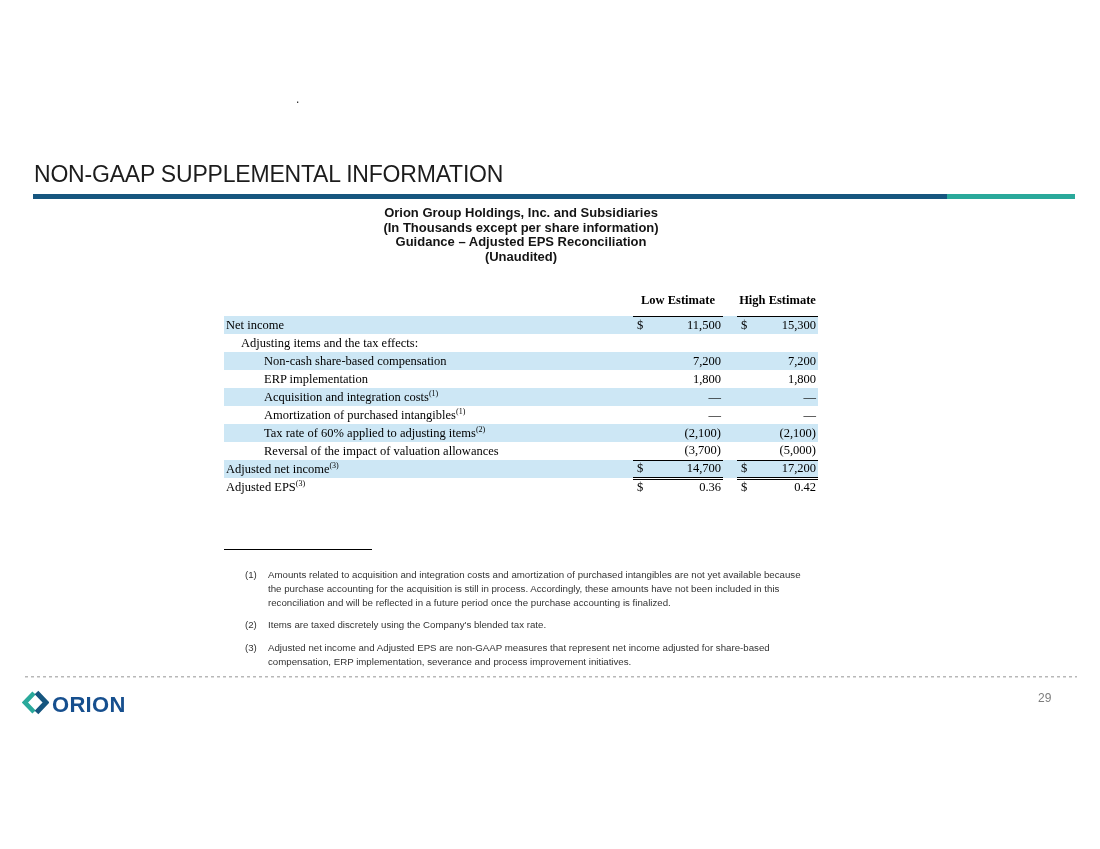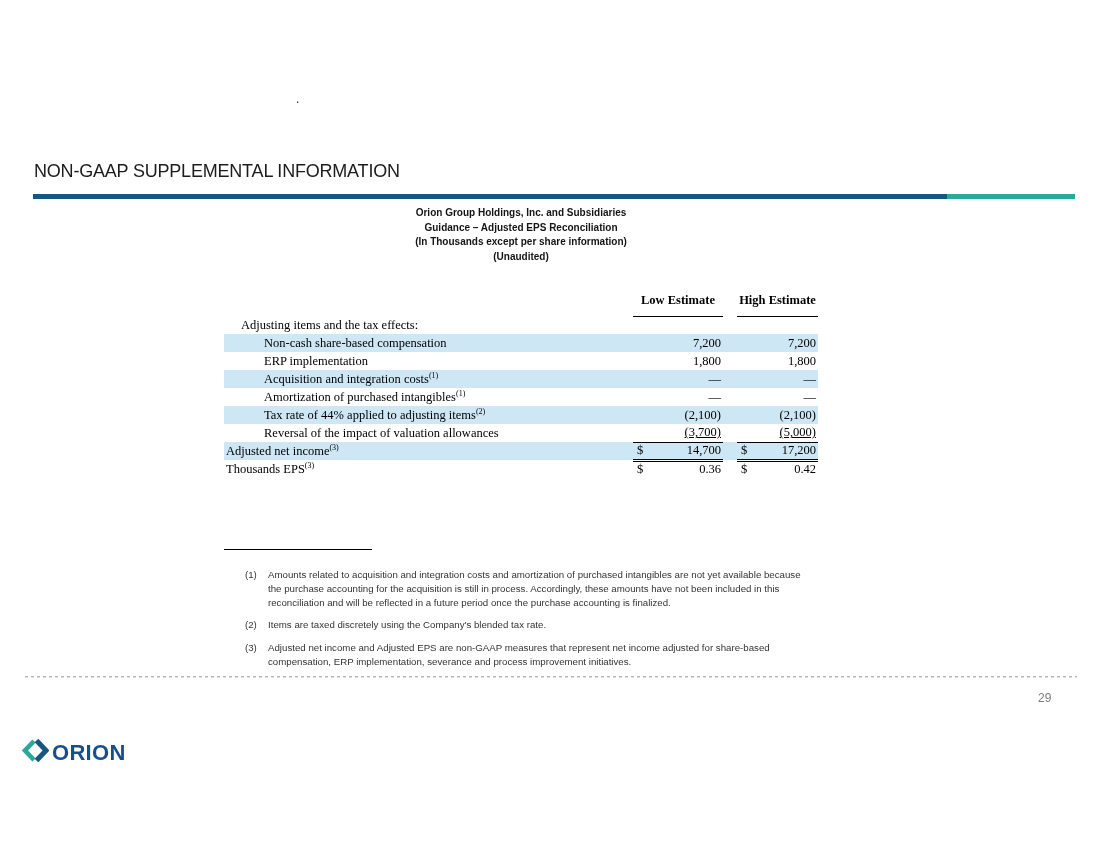--- a/index.html
+++ b/index.html
@@ -11,33 +11,33 @@
     background: #ffffff;
     overflow: hidden;
     font-family: "Liberation Sans", sans-serif;
   }
   .stray-dot {
     position: absolute; left: 296px; top: 92px;
     font-size: 12px; color: #222;
   }
   .slide-title {
     position: absolute; left: 34px; top: 161px;
-    font-size: 18px; font-weight: 500; color: #1c1c1c;
+    font-size: 23px; font-weight: 500; color: #1c1c1c;
     letter-spacing: -0.2px; white-space: nowrap;
   }
   .title-rule {
     position: absolute; left: 33px; top: 194px;
     width: 1042px; height: 5px; display: flex;
   }
   .title-rule .seg-blue { width: 914px; height: 5px; background: #16567F; }
   .title-rule .seg-teal { width: 128px; height: 5px; background: #2AA99B; }
 
   .table-title {
     position: absolute; left: 224px; top: 206px; width: 594px;
-    text-align: center; font-weight: 700; font-size: 10px;
+    text-align: center; font-weight: 700; font-size: 13px;
     line-height: 14.5px; color: #141414;
   }
 
   .fin-table-wrap { position: absolute; left: 224px; top: 286px; width: 594px; }
   table.fin-table {
     width: 594px; border-collapse: collapse; table-layout: fixed;
     font-family: "Liberation Serif", serif; font-size: 12.5px; color: #000;
   }
   col.c-label { width: 409px; }
   col.c-low   { width: 90px; }
@@ -58,40 +58,40 @@
   td.lbl { overflow: hidden; white-space: nowrap; }
   td.lbl sup { font-size: 8px; }
   .i0 { padding-left: 2px; }
   .i1 { padding-left: 17px; margin-top: 6px; }
   .i2 { padding-left: 40px; }
   td.val { padding: 0; }
   td.val .vwrap {
     display: flex; justify-content: space-between; align-items: baseline;
     padding-left: 4px; padding-right: 2px;
   }
-  tr.sum-line td.val { border-bottom: 1px solid #000; text-decoration: underline; }
+  tr.sum-line td.val { border-bottom: 1px solid #000; }
   tr.total-line td.val { border-bottom: 3px double #000; }
 
   .footnote-rule {
     position: absolute; left: 224px; top: 549px;
     width: 148px; height: 1px; background: #000;
   }
   .footnotes {
     position: absolute; left: 245px; top: 568px; width: 570px;
     font-size: 9.7px; color: #333; line-height: 1.42;
   }
   .footnote { display: grid; grid-template-columns: 23px 1fr; margin-bottom: 9px; }
 
   .dotted-divider {
     position: absolute; left: 25px; top: 676px; width: 1052px; height: 2px;
     background: repeating-linear-gradient(90deg, #b8b8b8 0 3px, transparent 3px 6px);
     background-size: 100% 1.5px; background-repeat: no-repeat;
   }
 
-  .logo { position: absolute; left: 22px; top: 690px; display: flex; align-items: center; gap: 3px; margin-top: 48px; }
+  .logo { position: absolute; left: 22px; top: 690px; display: flex; align-items: center; gap: 3px; }
   .logo-text {
     font-size: 22px; font-weight: 800; color: #164F8E; letter-spacing: 0.3px;
   }
   .page-number {
     position: absolute; left: 1038px; top: 691px;
     font-size: 12px; color: #7d7d7d;
   }
 </style>
 </head>
 <body>
@@ -102,22 +102,22 @@
 
   <div class="slide-title">NON-GAAP SUPPLEMENTAL INFORMATION</div>
 
   <div class="title-rule">
     <div class="seg-blue"></div>
     <div class="seg-teal"></div>
   </div>
 
   <div class="table-title">
     <div>Orion Group Holdings, Inc. and Subsidiaries</div>
+    <div>(In Thousands except per share information)</div>
     <div>Guidance – Adjusted EPS Reconciliation</div>
-    <div>(In Thousands except per share information)</div>
     <div>(Unaudited)</div>
   </div>
 
   <div class="fin-table-wrap">
     <table class="fin-table">
       <colgroup>
           <col class="c-label">
           <col class="c-low">
           <col class="c-gap">
           <col class="c-high">
@@ -125,20 +125,36 @@
 
       <tbody>
 
       <tr>
         <td class="lbl"></td>
         <td class="col-hdr">Low Estimate</td>
         <td class="gap-hdr"></td>
         <td class="col-hdr">High Estimate</td>
       </tr>
 
+      <tr class="data-row hl">
+        <td class="lbl i0"><span>Net income</span><sup></sup></td>
+        <td class="val">
+              <div class="vwrap">
+                <span>$</span>
+                <span>11,500</span>
+              </div>
+            </td>
+        <td class="gap"></td>
+        <td class="val">
+              <div class="vwrap">
+                <span>$</span>
+                <span>15,300</span>
+              </div>
+            </td>
+      </tr>
 
       <tr class="data-row">
         <td class="lbl i1"><span>Adjusting items and the tax effects:</span><sup></sup></td>
         <td class="val">
               <div class="vwrap">
                 <span></span>
                 <span></span>
               </div>
             </td>
         <td class="gap"></td>
@@ -212,21 +228,21 @@
         <td class="gap"></td>
         <td class="val">
               <div class="vwrap">
                 <span></span>
                 <span>—</span>
               </div>
             </td>
       </tr>
 
       <tr class="data-row hl">
-        <td class="lbl i2"><span>Tax rate of 44% applied to adjusting items</span><sup>(2)</sup></td>
+        <td class="lbl i2"><span>Tax rate of 60% applied to adjusting items</span><sup>(2)</sup></td>
         <td class="val">
               <div class="vwrap">
                 <span></span>
                 <span>(2,100)</span>
               </div>
             </td>
         <td class="gap"></td>
         <td class="val">
               <div class="vwrap">
                 <span></span>
@@ -263,21 +279,21 @@
         <td class="gap"></td>
         <td class="val">
               <div class="vwrap">
                 <span>$</span>
                 <span>17,200</span>
               </div>
             </td>
       </tr>
 
       <tr class="data-row">
-        <td class="lbl i0"><span>Thousands EPS</span><sup>(3)</sup></td>
+        <td class="lbl i0"><span>Adjusted EPS</span><sup>(3)</sup></td>
         <td class="val">
               <div class="vwrap">
                 <span>$</span>
                 <span>0.36</span>
               </div>
             </td>
         <td class="gap"></td>
         <td class="val">
               <div class="vwrap">
                 <span>$</span>

